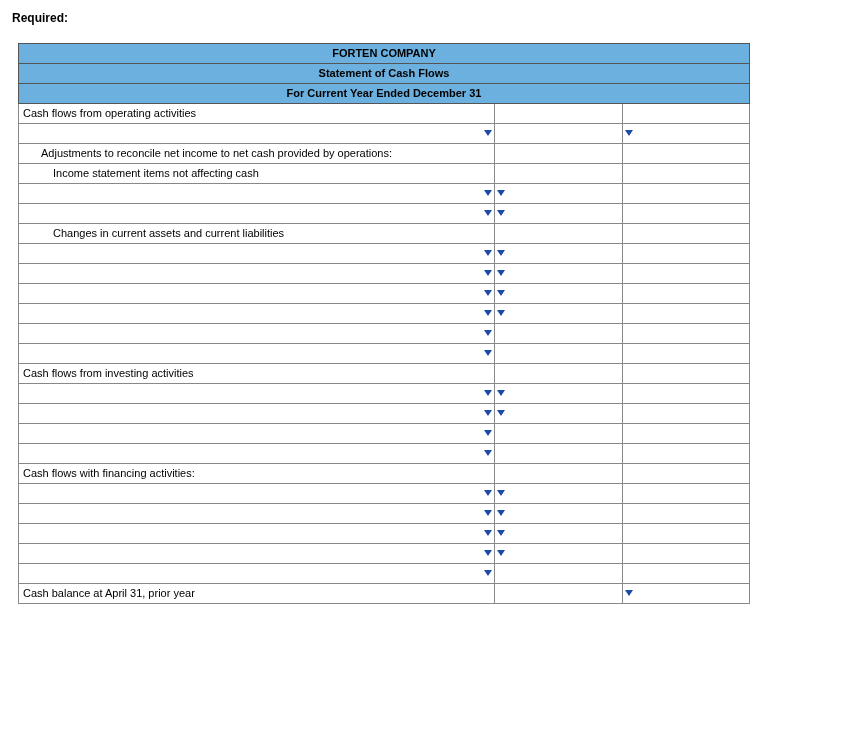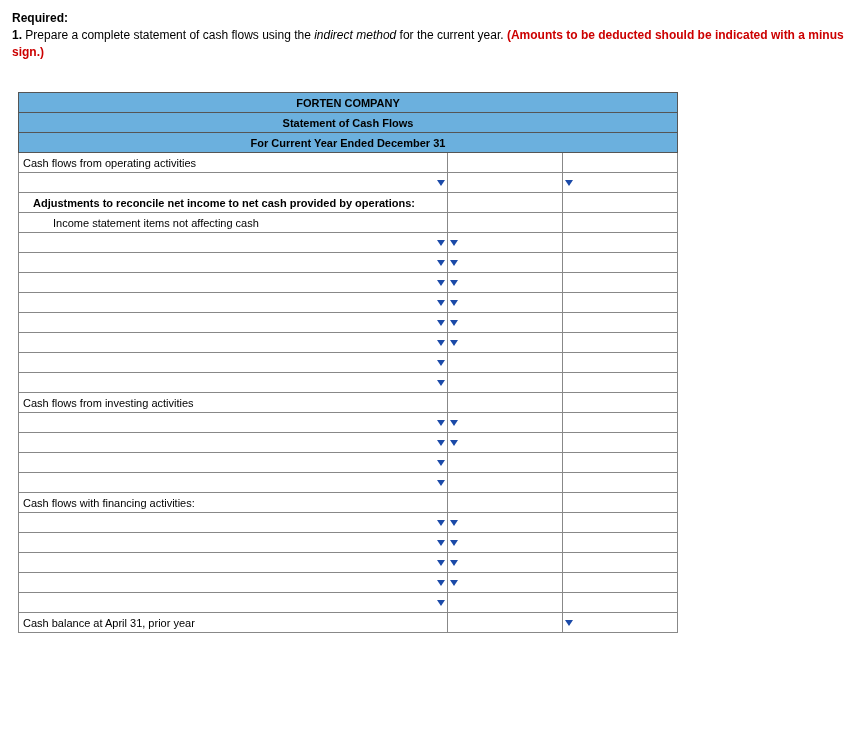--- a/index.html
+++ b/index.html
@@ -5,51 +5,51 @@
   * { box-sizing: border-box; margin: 0; padding: 0; }
   body {
     font-family: Arial, sans-serif;
     font-size: 12px;
     color: #000;
     padding: 10px 12px;
     width: 856px;
     background: #fff;
   }
   .question {
-    margin-bottom: 32px;
+    margin-bottom: 16px;
     line-height: 1.4;
   }
   .question .req { font-weight: bold; }
   .question .italic { font-style: italic; }
   .question .red { color: #c00; font-weight: bold; }
   .tbl-wrap {
     margin-left: 6px;
   }
   table {
     border-collapse: collapse;
-    width: 660px;
+    width: 732px;
   }
   td {
     border: 1px solid #888;
     height: 20px;
     padding: 2px 4px;
     vertical-align: middle;
     font-size: 11px;
     position: relative;
   }
   .hdr {
     background: #6bb0de;
     text-align: center;
     font-weight: bold;
     border: 1px solid #555;
   }
   .label-cell { width: 430px; }
   .amt1 { width: 115px; }
   .amt2 { width: 115px; }
-  .indent1 { padding-left: 14px; font-weight: bold; }
+  .indent1 { padding-left: 22px; }
   .indent2 { padding-left: 34px; }
   
   .dd::after {
     content: "";
     position: absolute;
     right: 2px;
     top: 50%;
     transform: translateY(-50%);
     width: 0; height: 0;
     border-left: 4px solid transparent;
@@ -66,24 +66,20 @@
     border-left: 4px solid transparent;
     border-right: 4px solid transparent;
     border-top: 6px solid #1b4aa8;
   }
 </style>
 </head>
 <body>
 
 <div class="question">
   <div class="req">Required:</div>
-  <div>
-    <span style="font-weight:bold">1.</span>
-    <span>Prepare a complete statement of cash flows using the </span><span class="italic">indirect method</span><span> for the current year. </span><span class="red">(Amounts to be deducted should be indicated with a minus sign.)</span>
-  </div>
 </div>
 
 <div class="tbl-wrap">
 <table>
   <tbody>
         <tr>
           <td class="hdr" colspan="3">FORTEN COMPANY</td>
         </tr>
   <tr>
           <td class="hdr" colspan="3">Statement of Cash Flows</td>
@@ -116,20 +112,25 @@
     <td class="label-cell dd"></td>
     <td class="amt1 dd-left"></td>
     <td class="amt2"></td>
   </tr>
   <tr>
     <td class="label-cell dd"></td>
     <td class="amt1 dd-left"></td>
     <td class="amt2"></td>
   </tr>
   <tr>
+    <td class="label-cell indent2">Changes in current assets and current liabilities</td>
+    <td class="amt1"></td>
+    <td class="amt2"></td>
+  </tr>
+  <tr>
     <td class="label-cell dd"></td>
     <td class="amt1 dd-left"></td>
     <td class="amt2"></td>
   </tr>
   <tr>
     <td class="label-cell dd"></td>
     <td class="amt1 dd-left"></td>
     <td class="amt2"></td>
   </tr>
   <tr>

